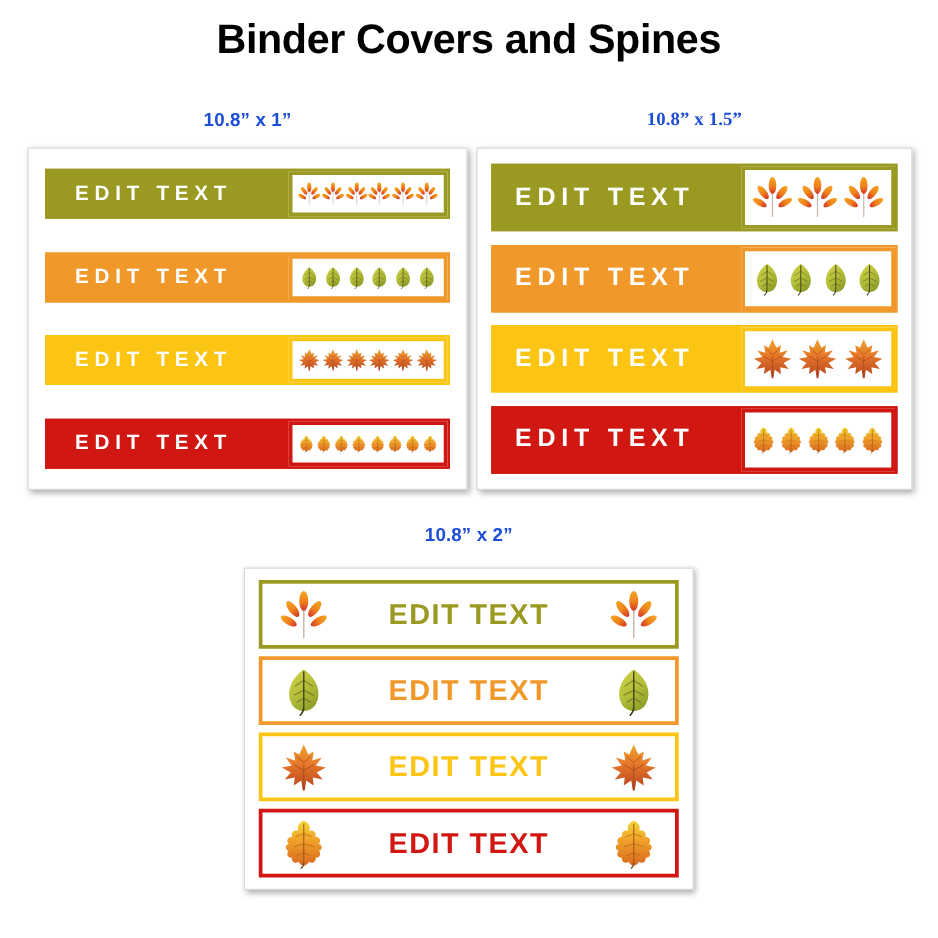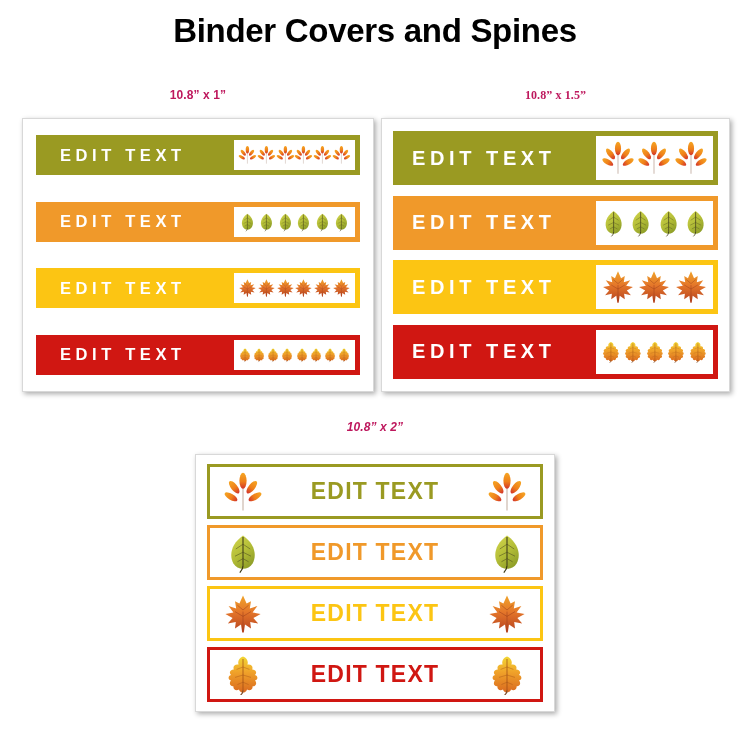--- a/index.html
+++ b/index.html
@@ -10,25 +10,25 @@
     position:relative;overflow:hidden;
   }
   #page-title{
     position:absolute;left:0;top:12px;width:750px;text-align:center;
     font-size:33px;font-weight:bold;color:#000000;letter-spacing:-0.3px;
   }
 
   
   .size-label{
     position:absolute;text-align:center;
-    font-size:12px;font-weight:bold;color:#be185d;letter-spacing:0.1px;
+    font-size:15px;font-weight:bold;color:#1d4ed8;letter-spacing:0.1px;
   }
   #label-1{left:22px;top:88px;width:352px;}
   #label-2{left:381px;top:88px;width:349px;font-family:Liberation Serif, serif;}
-  #label-3{left:195px;top:420px;width:360px;font-style:italic;}
+  #label-3{left:195px;top:420px;width:360px;}
 
   
   .sheet{
     position:absolute;background:#ffffff;
     border:1px solid #d8d8d8;
     box-shadow:2px 2px 5px rgba(0,0,0,0.33);
     box-sizing:border-box;
   }
   #sheet-1{left:22px;top:118px;width:352px;height:274px;}
   #sheet-2{left:381px;top:118px;width:349px;height:274px;}

